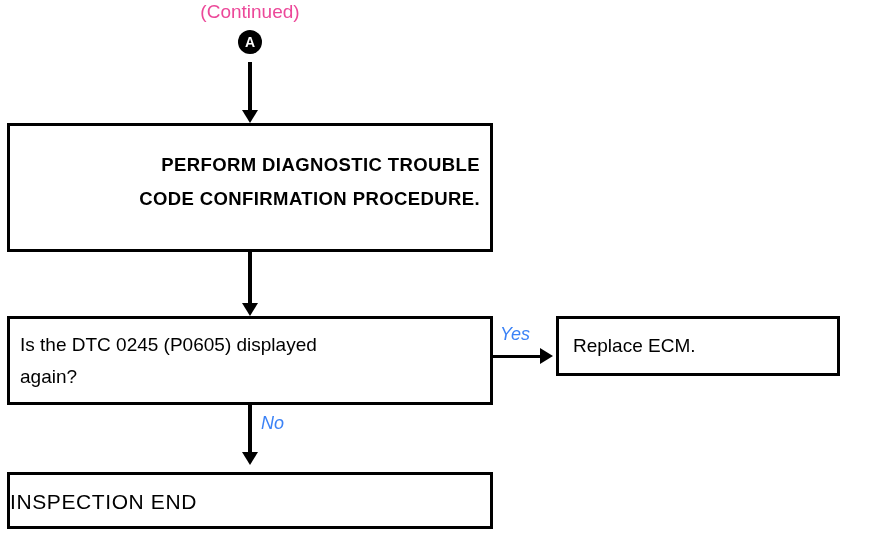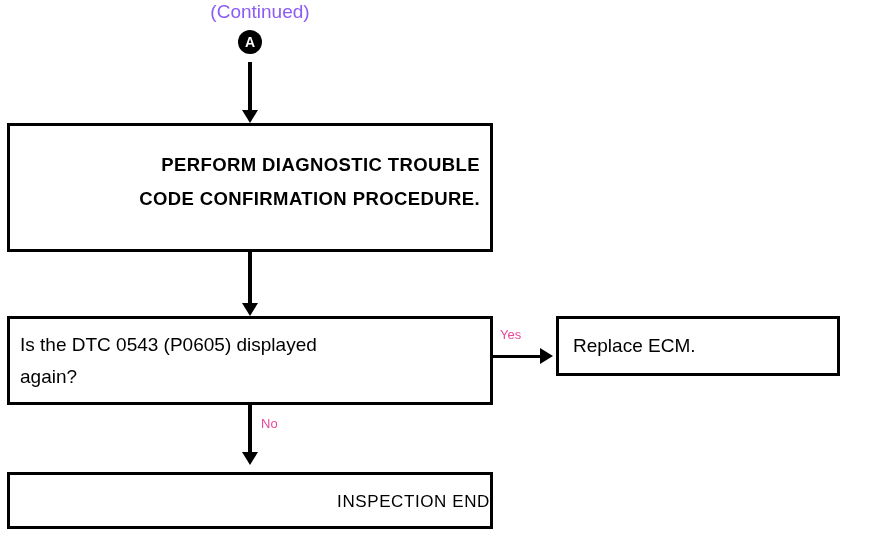--- a/index.html
+++ b/index.html
@@ -17,28 +17,28 @@
   }
   .canvas {
     position: absolute;
     left: 0; top: 0;
     width: 896px;
     height: 538px;
   }
   
   .continued-label {
     position: absolute;
-    left: 160px;
+    left: 150px;
     top: 1px;
     width: 200px;
     text-align: center;
     font-size: 19px;
     line-height: 22px;
     letter-spacing: 0px;
-    color: #8b5cf6;
+    color: #ec4899;
   }
   
   .connector-a {
     position: absolute;
     left: 238px;
     top: 30px;
     width: 24px;
     height: 24px;
     border-radius: 50%;
     background: #000000;
@@ -107,22 +107,22 @@
     left: 14px;
     top: 12px;
     right: 10px;
     font-size: 19px;
     line-height: 30px;
   }
   .box-end .box-text {
     left: 0;
     top: 12px;
     width: 100%;
-    text-align: right;
-    font-size: 17px;
+    text-align: left;
+    font-size: 21px;
     line-height: 30px;
     letter-spacing: 0.6px;
   }
   
   .vline {
     position: absolute;
     width: 4px;
     background: #000000;
   }
   .hline {
@@ -141,23 +141,24 @@
   .arrowhead-right {
     position: absolute;
     width: 0;
     height: 0;
     border-top: 8px solid transparent;
     border-bottom: 8px solid transparent;
     border-left: 13px solid #000000;
   }
   .edge-label {
     position: absolute;
-    font-size: 13px;
+    font-size: 18px;
     line-height: 21px;
-    color: #ec4899;
+    color: #3b82f6;
+    font-style: italic;
   }
   .label-yes { left: 500px; top: 324px; }
   .label-no  { left: 261px; top: 413px; text-align: right; }
 </style>
 </head>
 <body>
 
 <div class="canvas">
 
   <div class="continued-label">(Continued)</div>
@@ -169,21 +170,21 @@
 
   <div class="box box-proc1">
     <div class="box-text">PERFORM DIAGNOSTIC TROUBLE
 CODE CONFIRMATION PROCEDURE.</div>
   </div>
 
   <div class="vline" style="left:248px; top:252px; height:52px;"></div>
   <div class="arrowhead-down" style="left:242px; top:303px;"></div>
 
   <div class="box box-decision">
-    <div class="box-text">Is the DTC 0543 (P0605) displayed
+    <div class="box-text">Is the DTC 0245 (P0605) displayed
 again?</div>
   </div>
 
   <div class="hline" style="left:493px; top:355px; width:55px;"></div>
   <div class="arrowhead-right" style="left:540px; top:348px;"></div>
   <div class="edge-label label-yes">Yes</div>
 
   <div class="box box-replace">
     <div class="box-text">Replace ECM.</div>
   </div>

